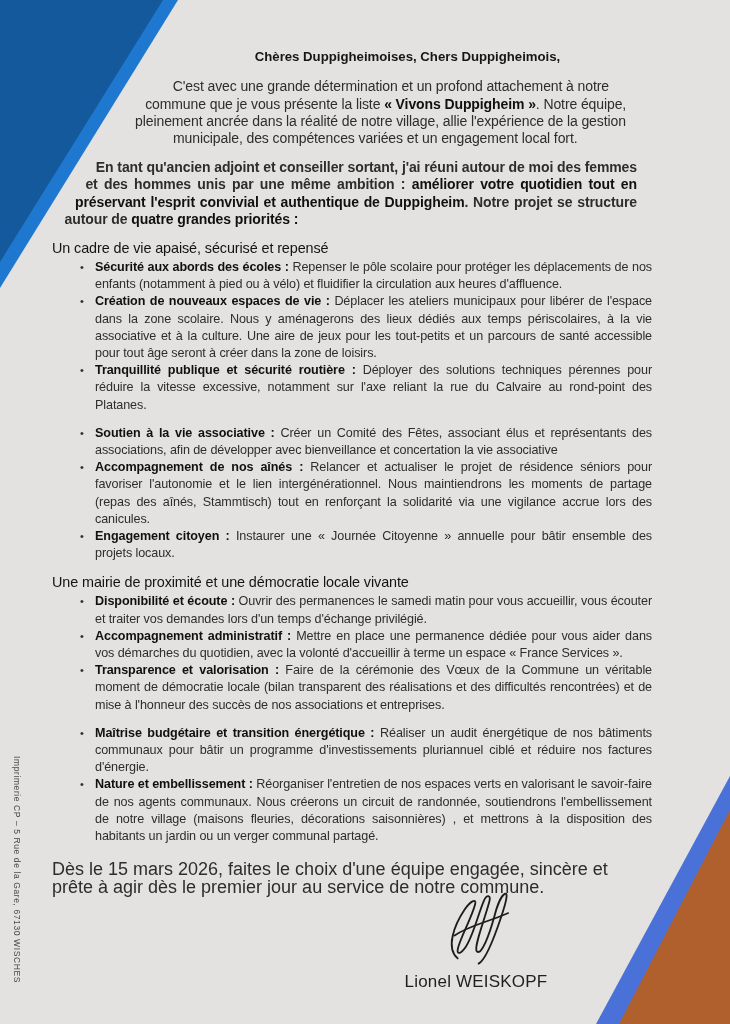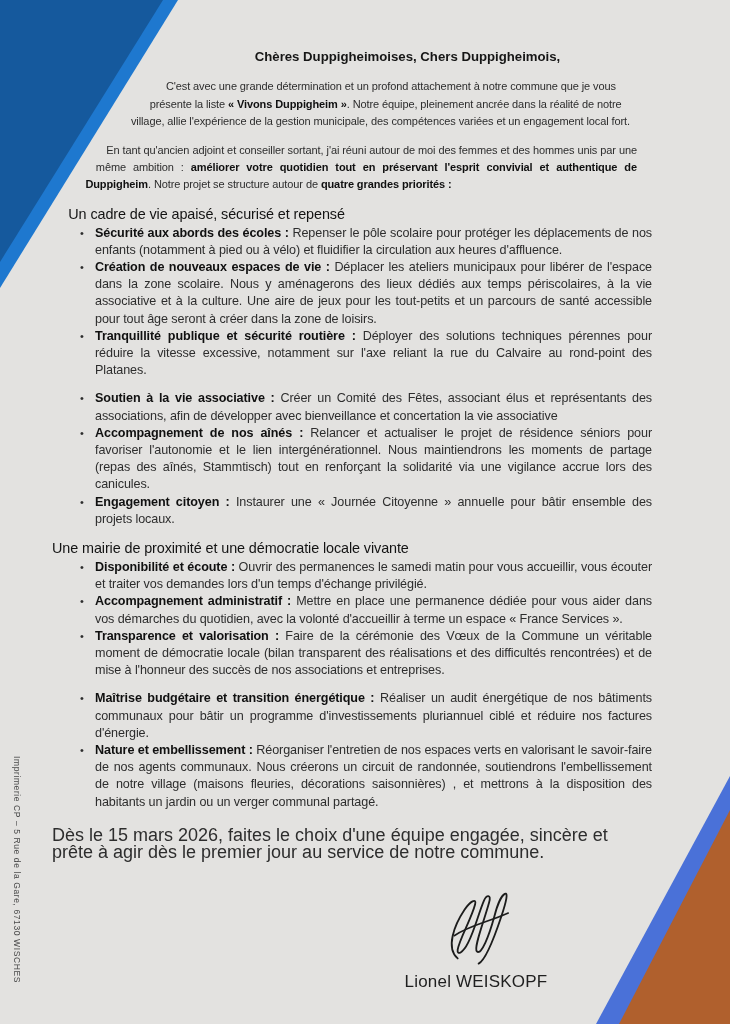--- a/index.html
+++ b/index.html
@@ -24,27 +24,27 @@
     shape-margin: 6px;
   }
   .salutation {
     text-align: center;
     font-weight: bold;
     font-size: 13.2px;
     line-height: 17px;
     color: #161616;
   }
   .para {
-    font-size: 11px;
+    font-size: 14px;
     line-height: 17.2px;
     letter-spacing: -0.1px;
     margin: 12px 15px 0 0;
   }
   .centered { text-align: center; }
-  .justified { text-align: justify; }
+  .justified { text-align: justify; font-weight: bold; }
   b { color: #101010; }
   .section { margin-top: 11px; }
   .section-title {
     font-weight: normal;
     font-size: 14.4px;
     line-height: 18px;
     letter-spacing: -0.1px;
     color: #131313;
   }
   .bullets { margin-top: 2px; }

